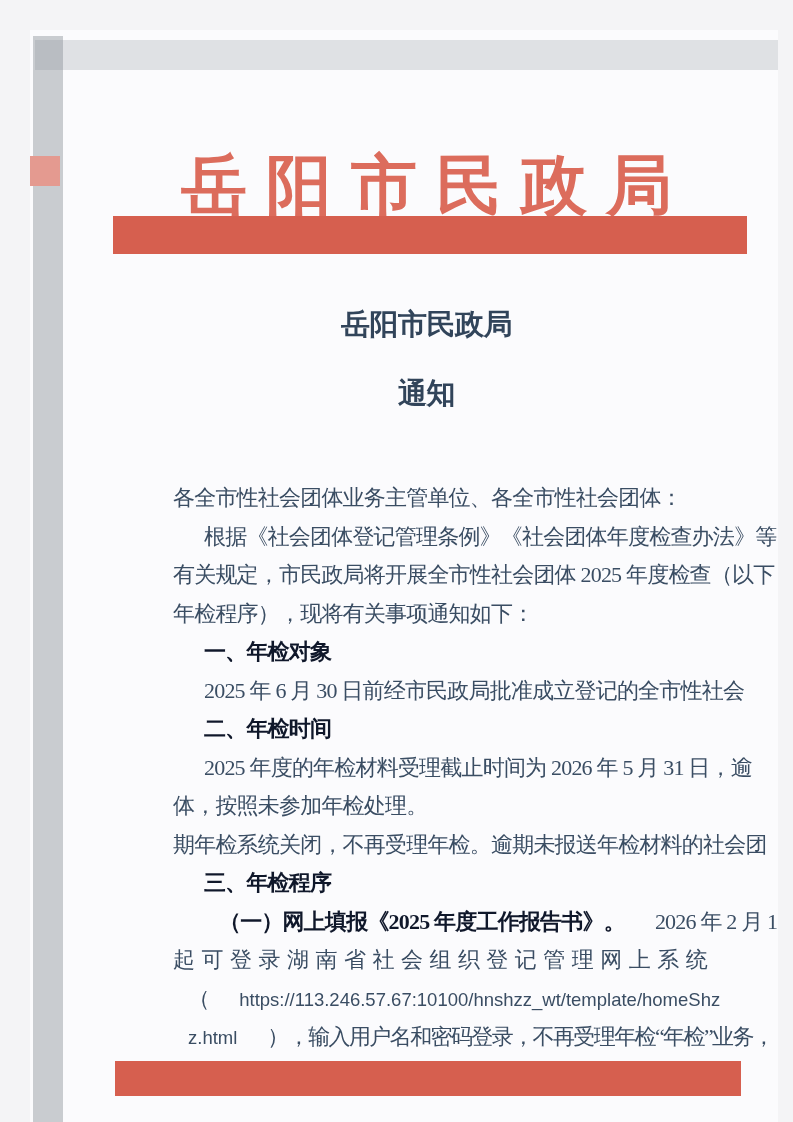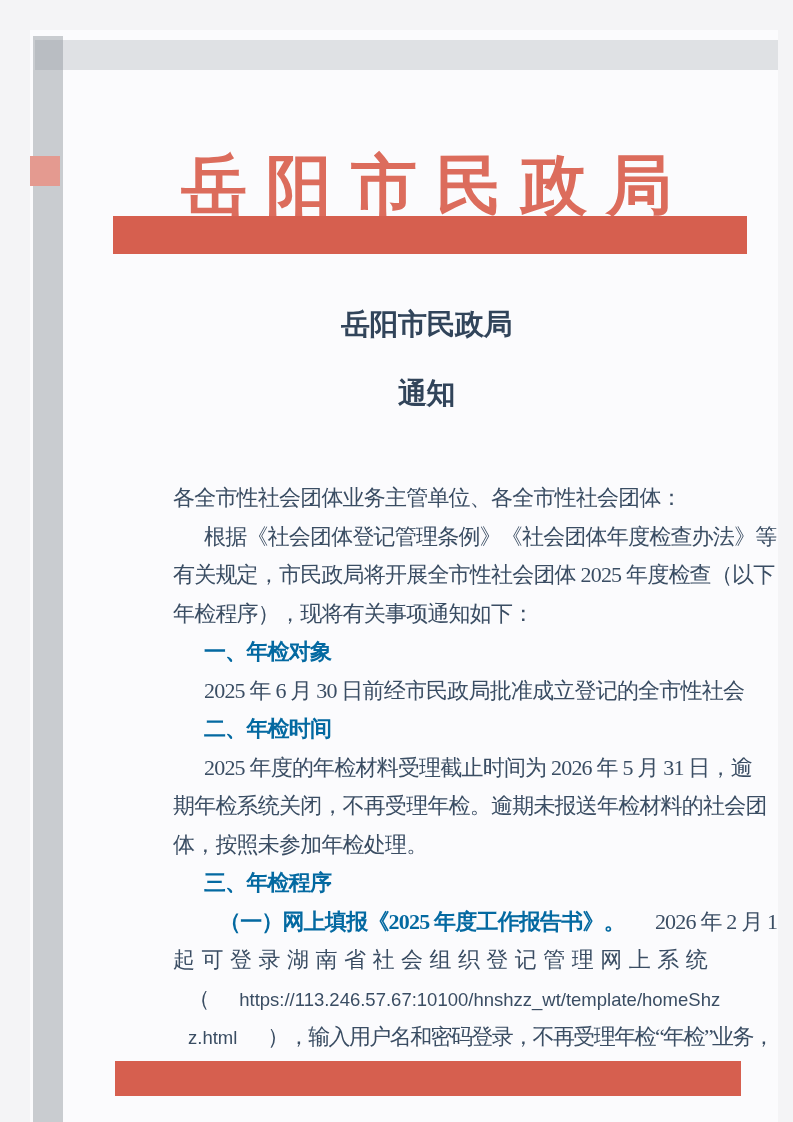--- a/index.html
+++ b/index.html
@@ -38,21 +38,21 @@
     font-size:29px; line-height:39px; letter-spacing:-0.5px;
     color:#31445a;
   }
 
   .body-block {
     position:absolute; top:419px; left:113px; width:594px;
     font-size:22px; line-height:38.5px; letter-spacing:-0.8px;
   }
   .line   { height:38.5px; white-space:nowrap; }
   .indent { padding-left:46px; }
-  .bold   { font-weight:bold; color:#0369a1; }
+  .bold   { font-weight:bold; color:#0f172a; }
   .stretch { text-align:justify; text-align-last:justify; white-space:normal; }
   .tight  { letter-spacing:-1.6px; }
   .mono   {
     font-family:Liberation Sans, sans-serif;
     font-size:18.5px; letter-spacing:0;
   }
 </style>
 </head>
 <body>
 
@@ -78,22 +78,22 @@
 
     <div class="line indent">根据《社会团体登记管理条例》《社会团体年度检查办法》等</div>
     <div class="line">有关规定，市民政局将开展全市性社会团体 2025 年度检查（以下</div>
     <div class="line">年检程序），现将有关事项通知如下：</div>
 
     <div class="line indent bold">一、年检对象</div>
     <div class="line indent">2025 年 6 月 30 日前经市民政局批准成立登记的全市性社会</div>
 
     <div class="line indent bold">二、年检时间</div>
     <div class="line indent">2025 年度的年检材料受理截止时间为 2026 年 5 月 31 日，逾</div>
+    <div class="line">体，按照未参加年检处理。</div>
     <div class="line">期年检系统关闭，不再受理年检。逾期未报送年检材料的社会团</div>
-    <div class="line">体，按照未参加年检处理。</div>
 
     <div class="line indent bold">三、年检程序</div>
 
     <div class="line indent">
       <span class="bold">（一）网上填报《2025 年度工作报告书》。</span><span>2026 年 2 月 1 日</span>
     </div>
 
     <div class="line stretch">起可登录湖南省社会组织登记管理网上系统</div>
 
     <div class="line">

